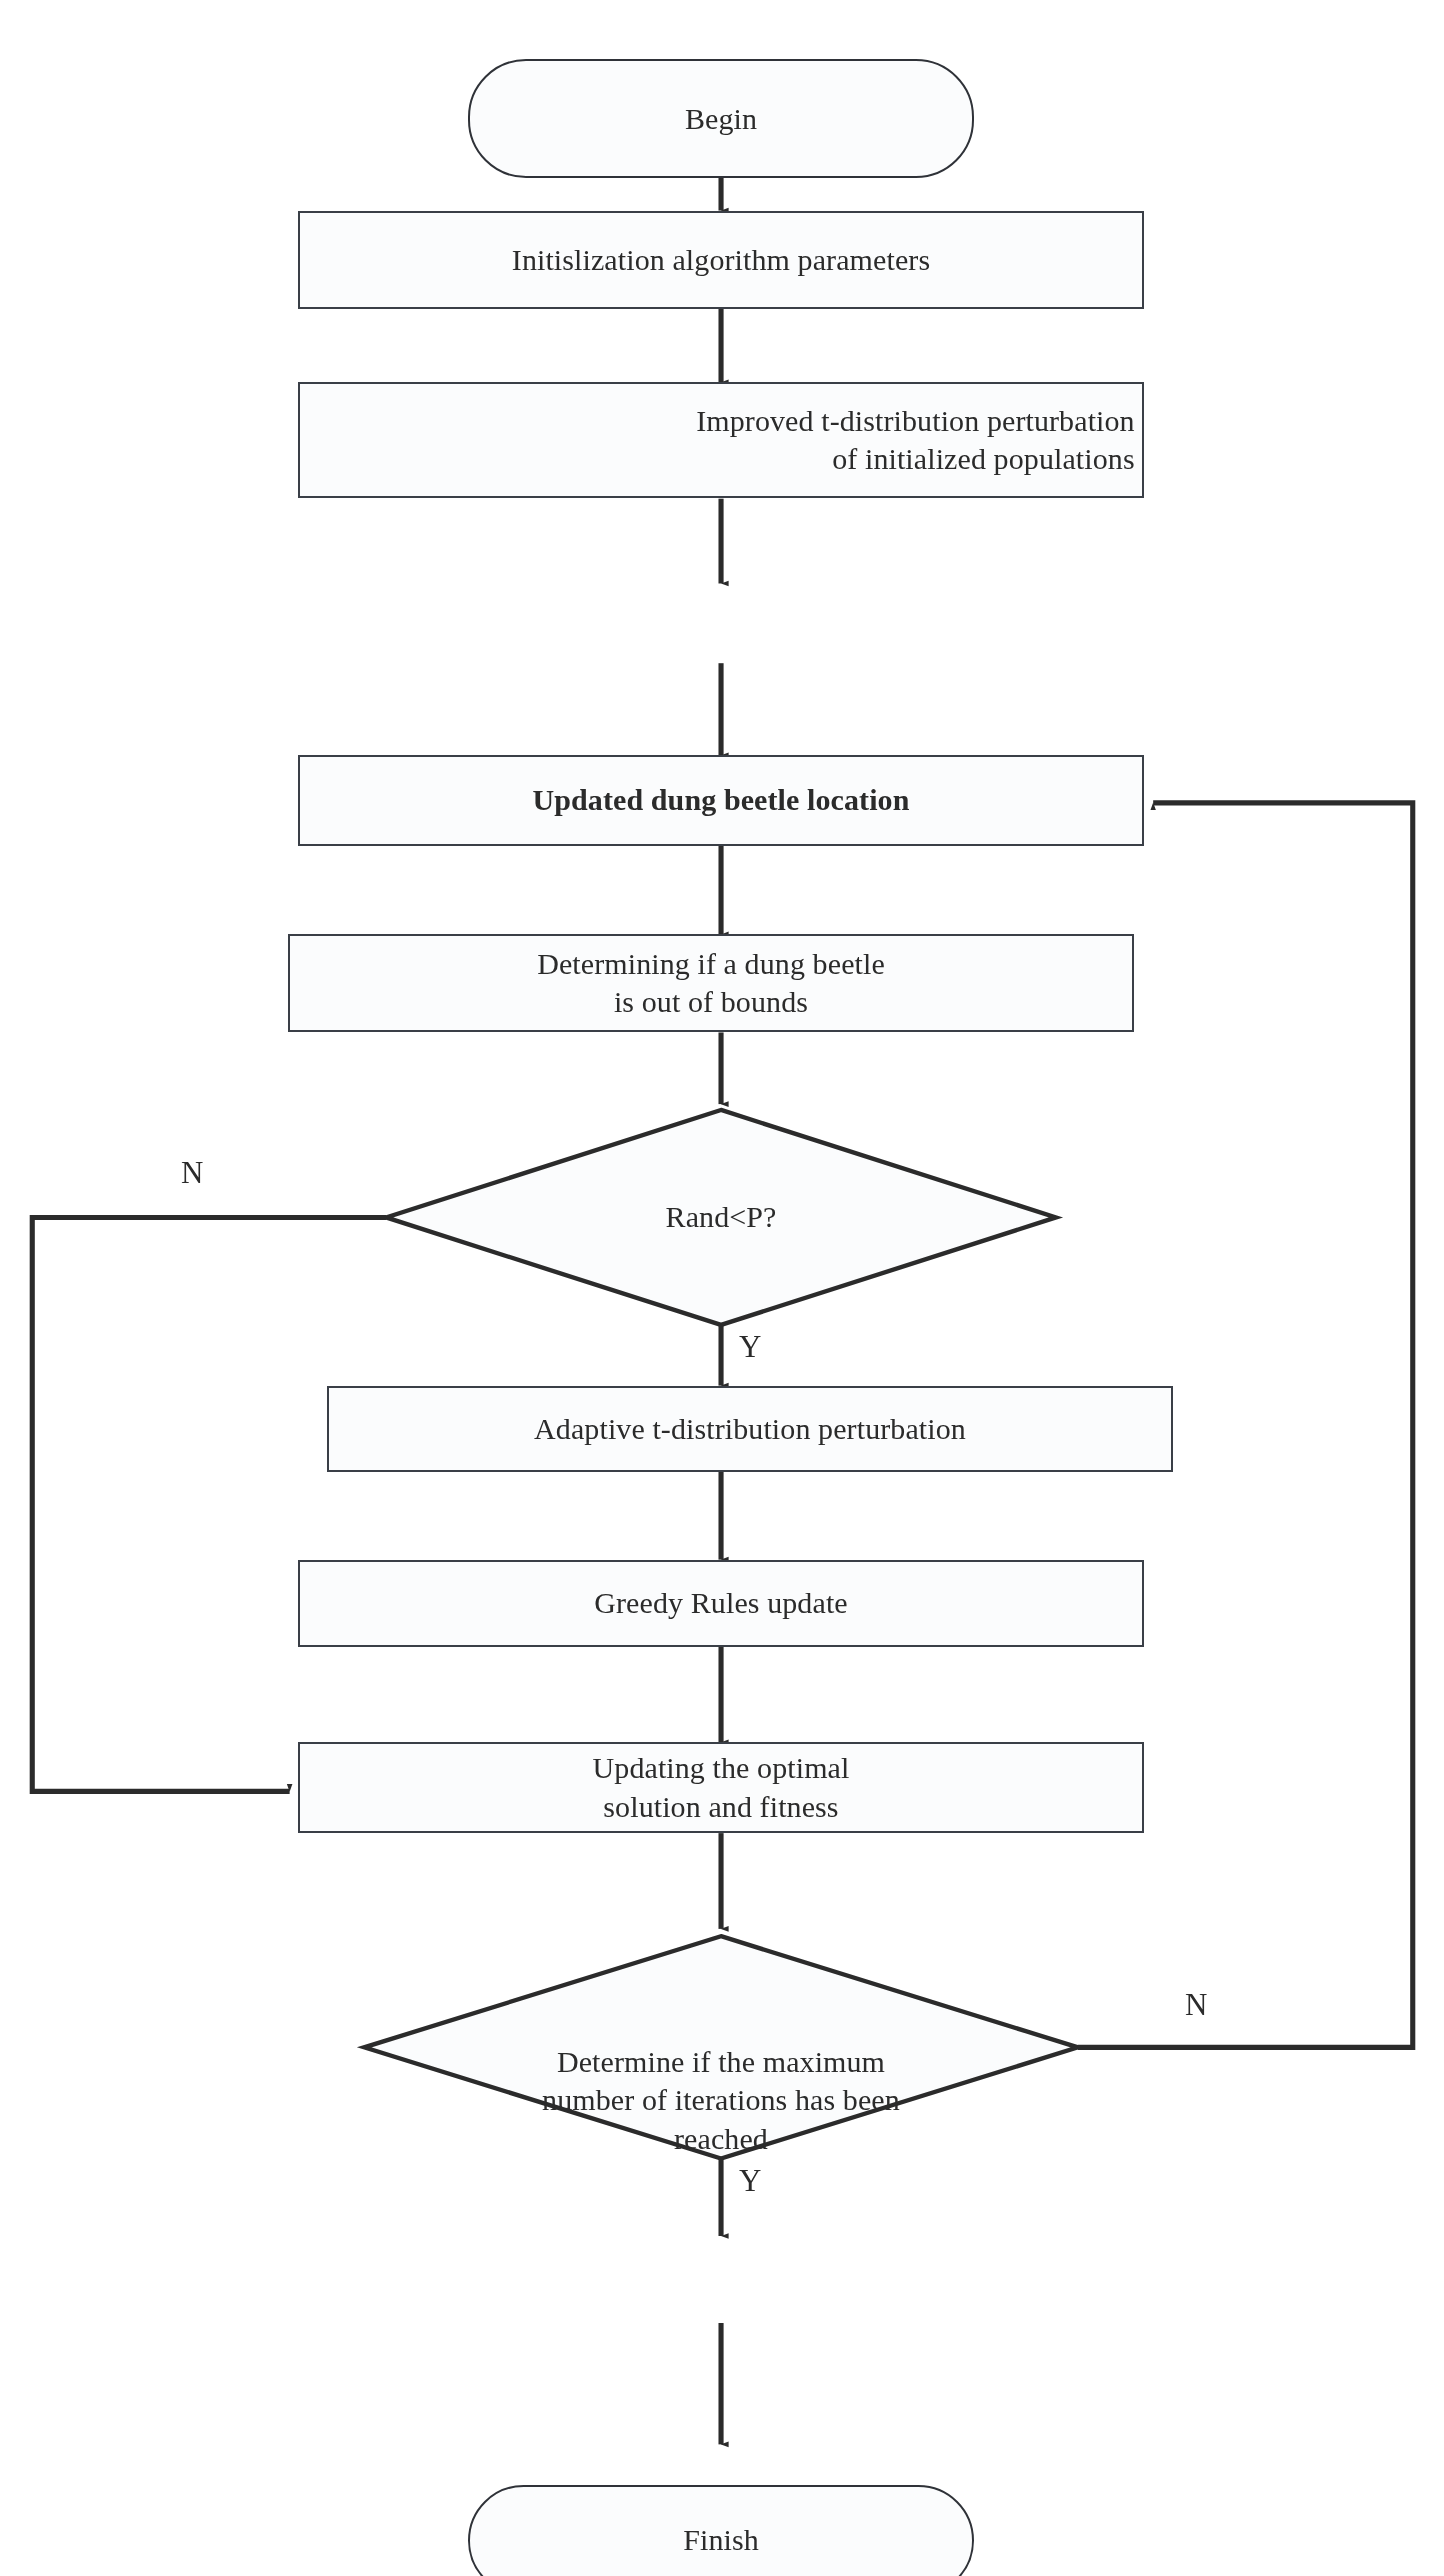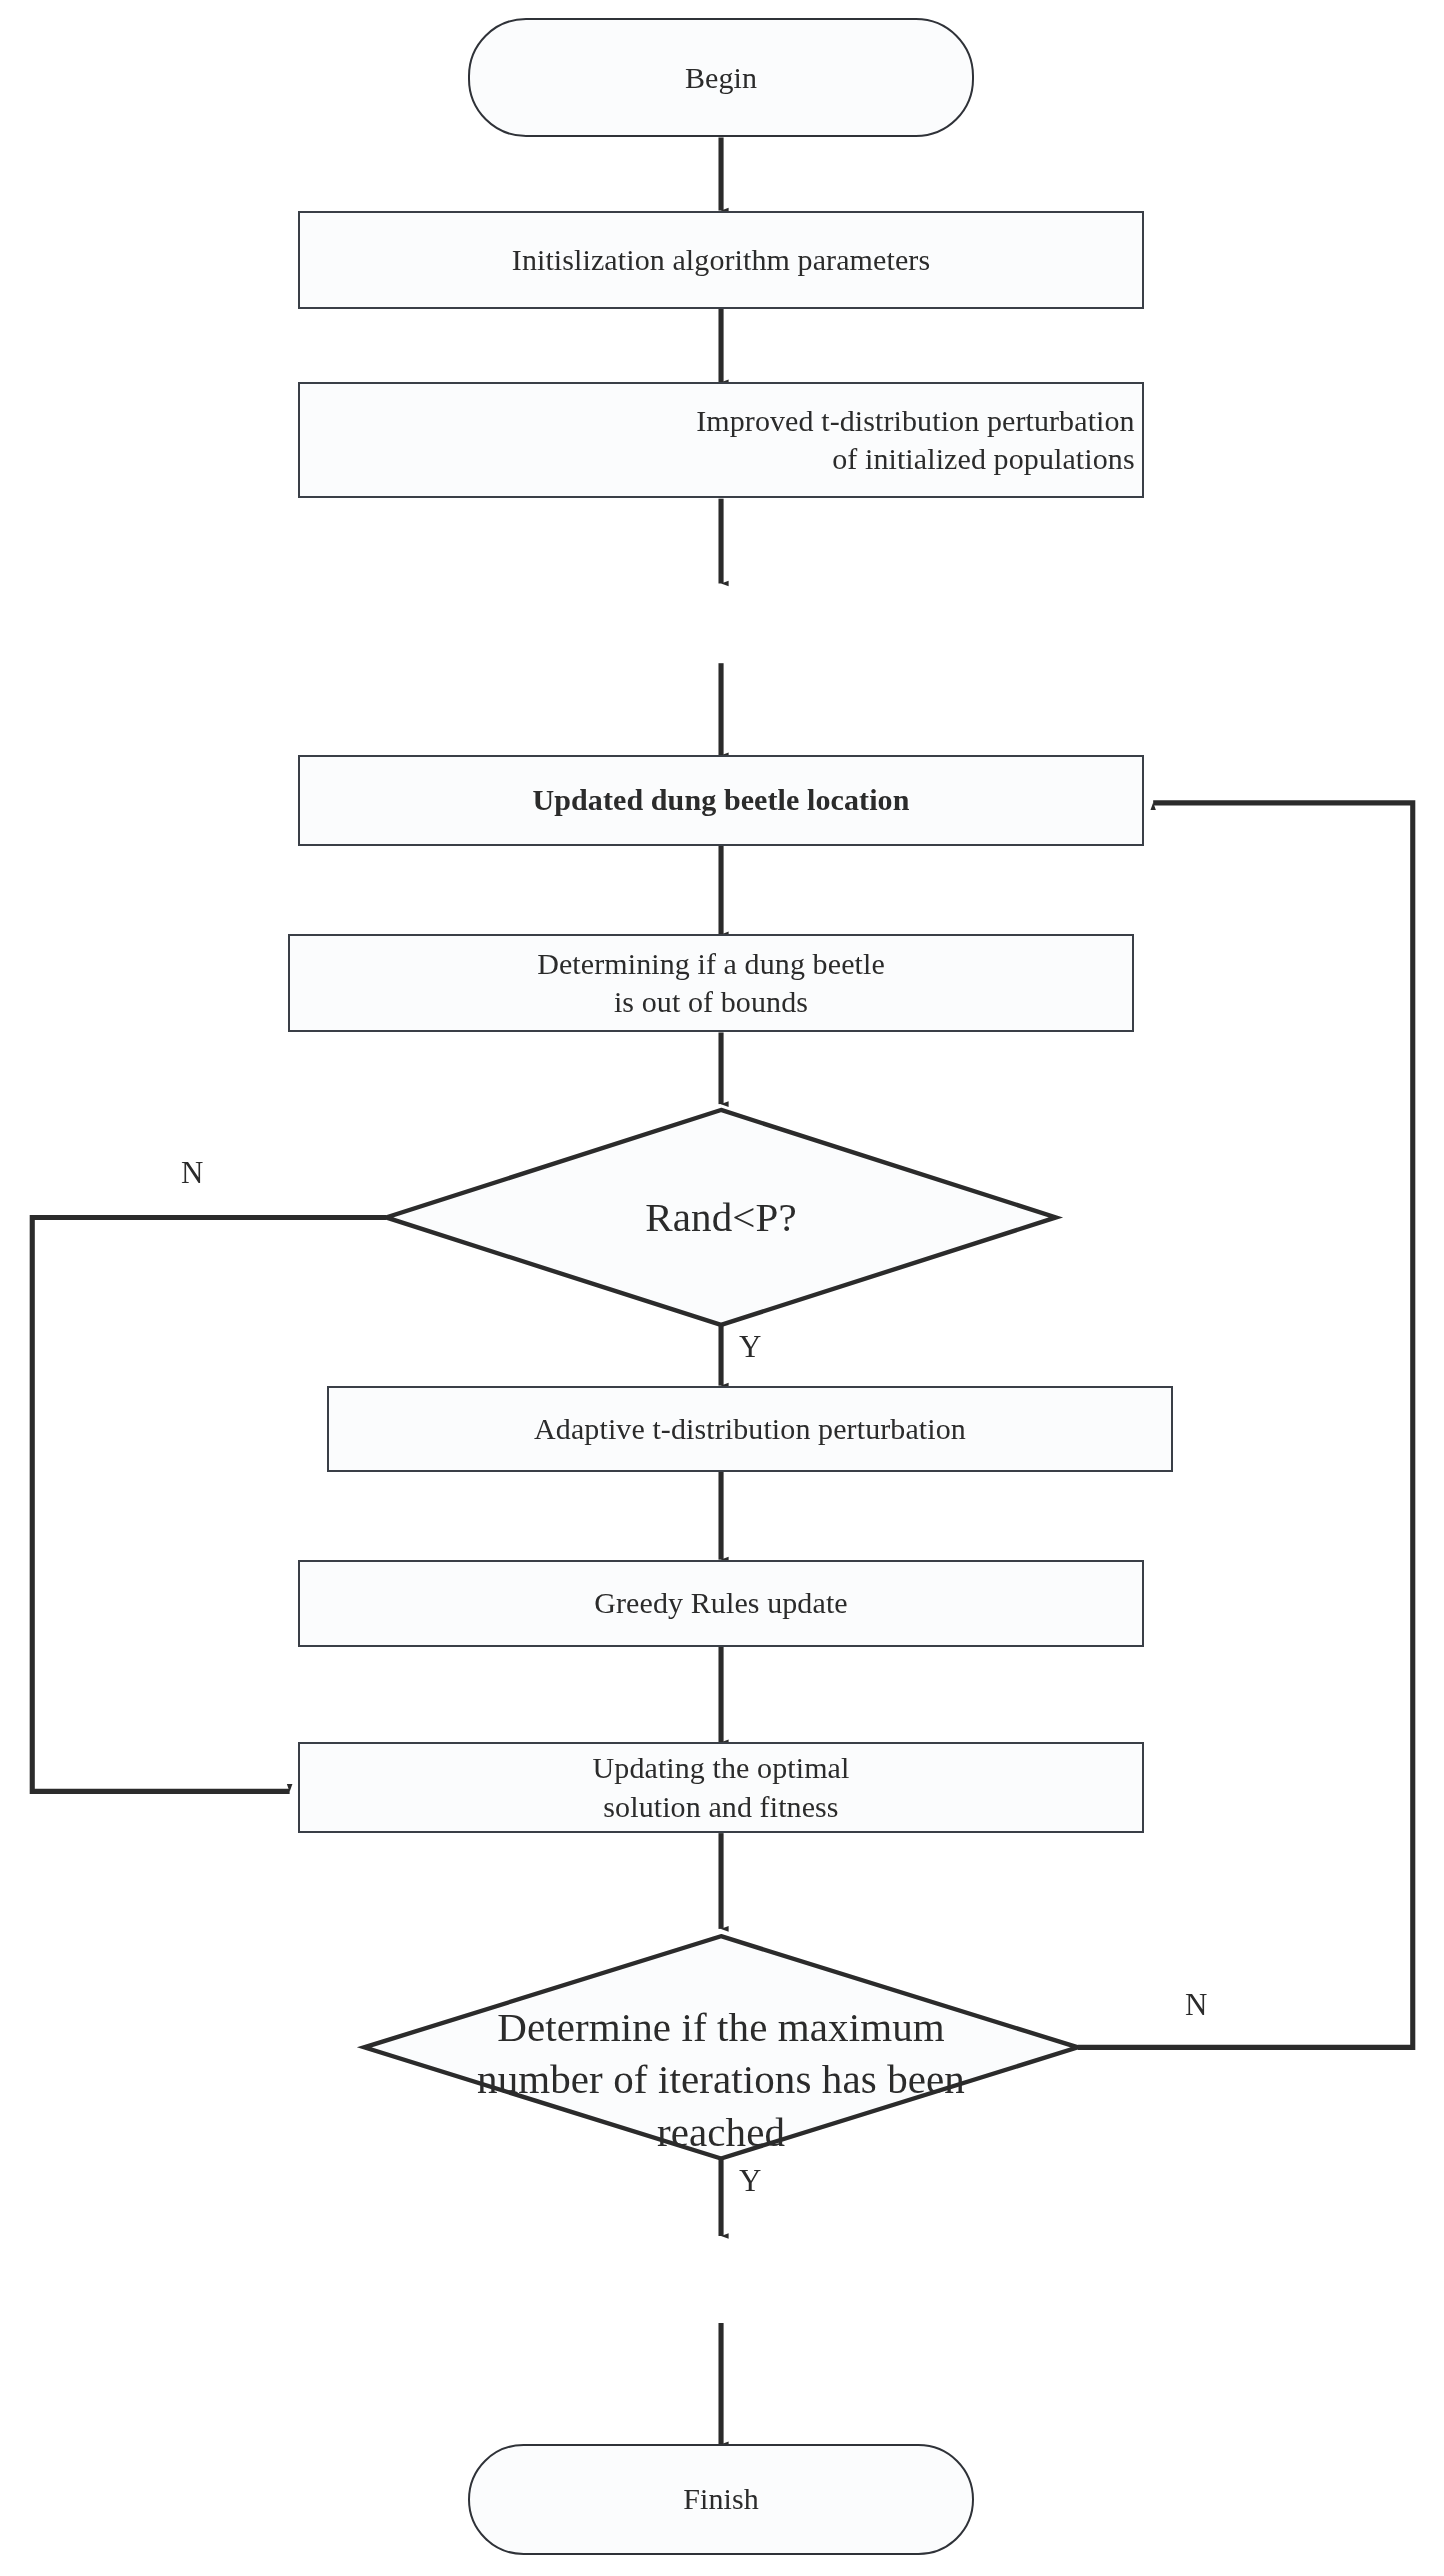--- a/index.html
+++ b/index.html
@@ -46,25 +46,26 @@
   .process {
     border: 2.9px solid #3a3f47;
     background: #fbfcfd;
     font-size: 30px;
   }
   .terminal {
     border: 2.9px solid #2f3238;
     background: #fbfcfd;
     border-radius: 58px;
     font-size: 30px;
+    margin-top: 41px;
   }
   .decision {
     background: transparent;
     border: none;
-    font-size: 41px;
+    font-size: 30px;
     z-index: 3;
   }
   .decision .node-text {
     position: relative;
     z-index: 4;
   }
   .branch-label {
     position: absolute;
     font-size: 31px;
     color: #2b2b2b;

